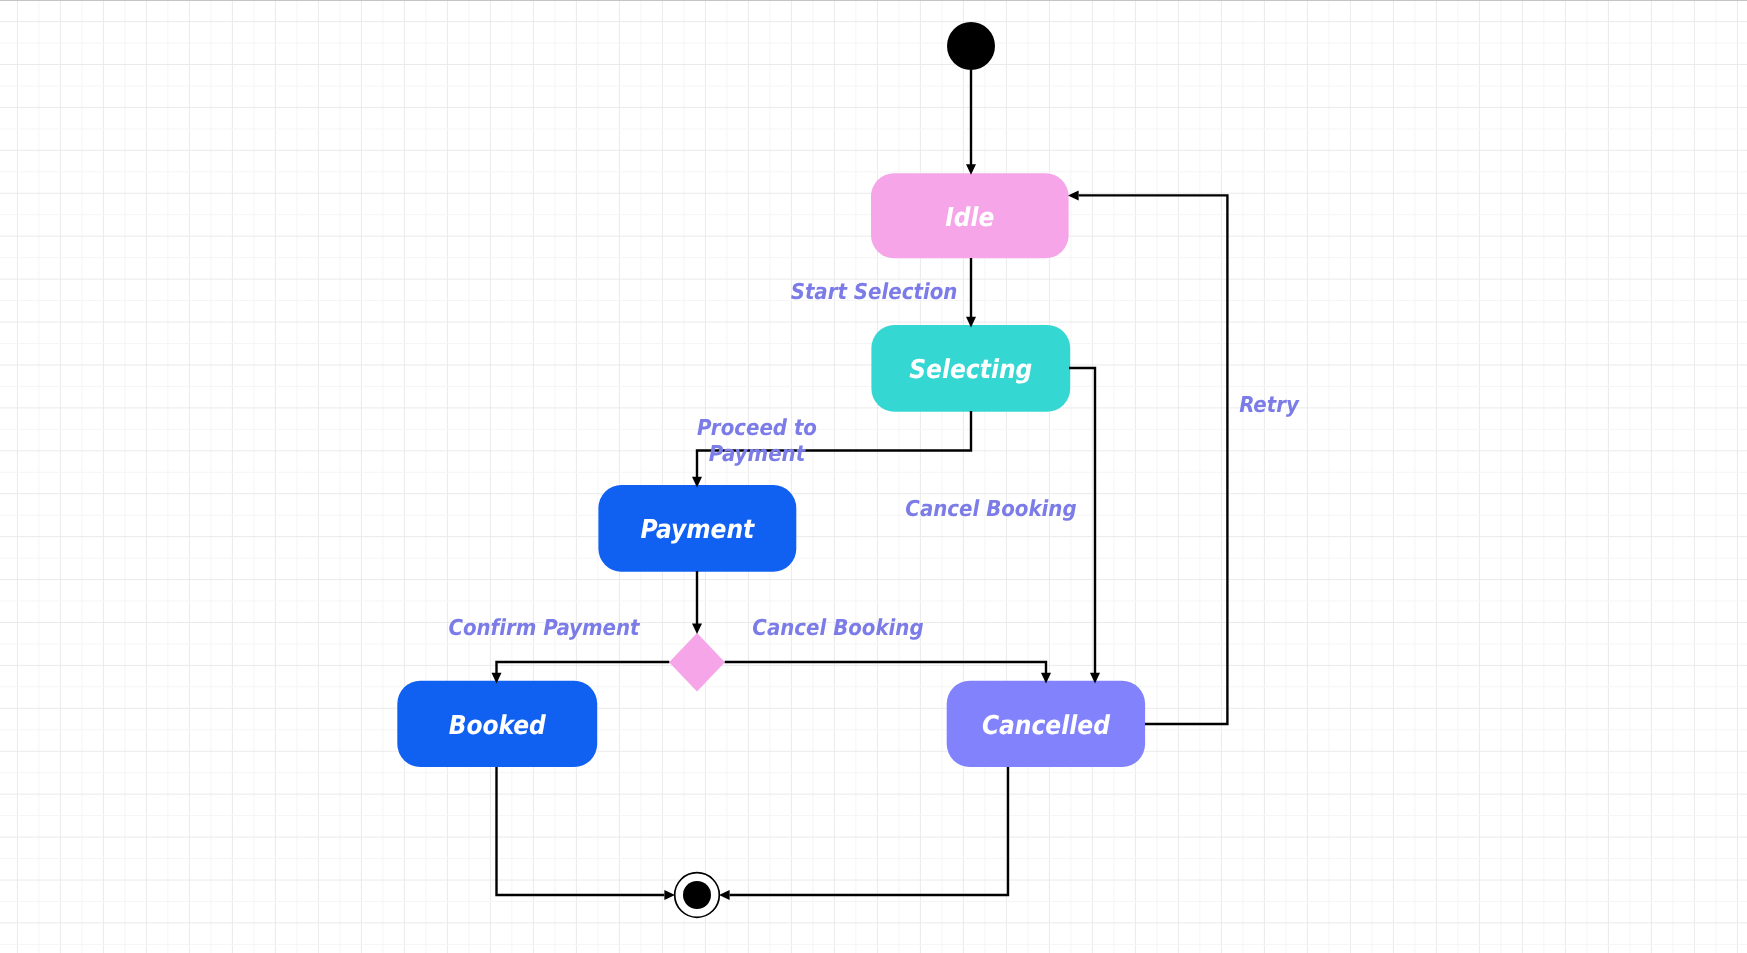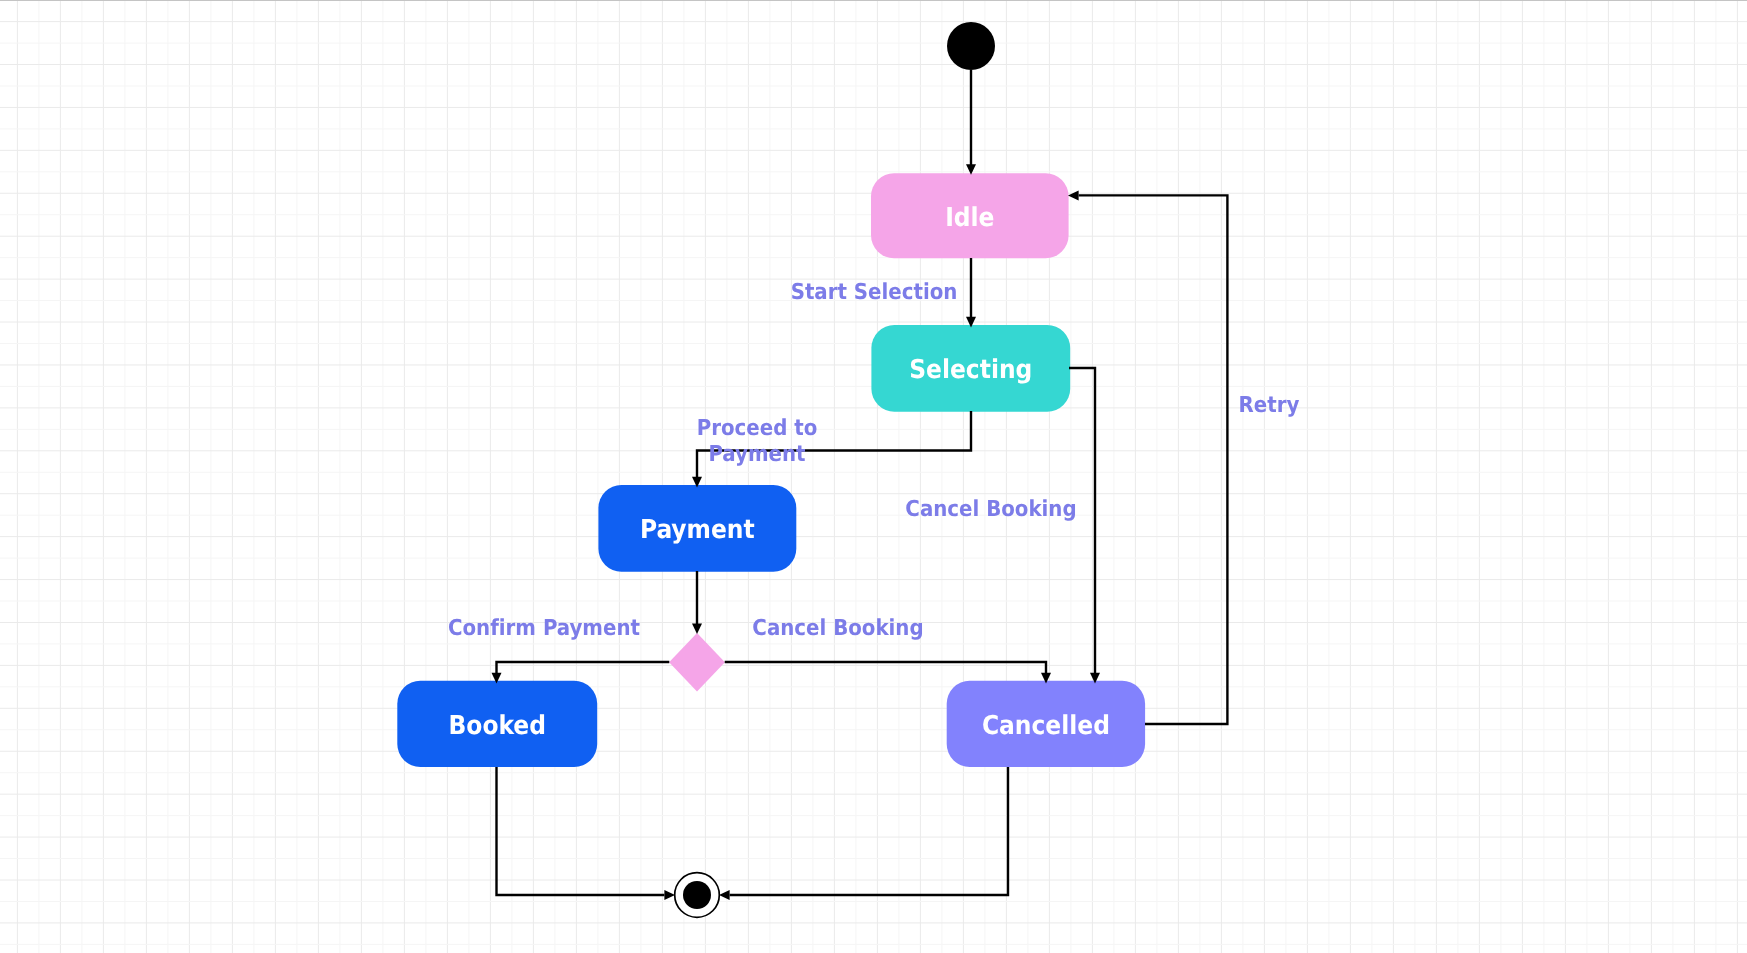--- a/index.html
+++ b/index.html
@@ -1,20 +1,20 @@
 <!DOCTYPE html>
 <html><head>
 <meta charset="utf-8">
 <title>State Diagram</title>
 <style>
   html,body{margin:0;padding:0;background:#ffffff;}
   body{width:1747px;height:953px;overflow:hidden;
        font-family:"DejaVu Sans", sans-serif;
        -webkit-font-smoothing:antialiased;text-rendering:geometricPrecision;}
-  #canvas{position:relative;width:1747px;height:837px;background:#ffffff;}
+  #canvas{position:relative;width:1747px;height:837px;background:#ffffff;font-style:italic;}
   svg{position:absolute;top:0;left:0;shape-rendering:geometricPrecision;}
   svg text{paint-order:fill;}
   .grid-minor{stroke:#f5f5f5;stroke-width:1;}
   .grid-major{stroke:#eaeaea;stroke-width:1;}
   .edge-path{fill:none;stroke:#000000;stroke-width:2.4;stroke-linecap:butt;stroke-linejoin:miter;}
   .arrow-head{fill:#000000;stroke:none;}
   .node-shape{stroke:none;}
   .node-label{font-family:"DejaVu Sans Condensed","DejaVu Sans",sans-serif;font-weight:bold;font-size:26px;
               fill:#ffffff;text-anchor:middle;}
   .edge-label{font-family:"DejaVu Sans Condensed","DejaVu Sans",sans-serif;font-weight:bold;font-size:22px;

